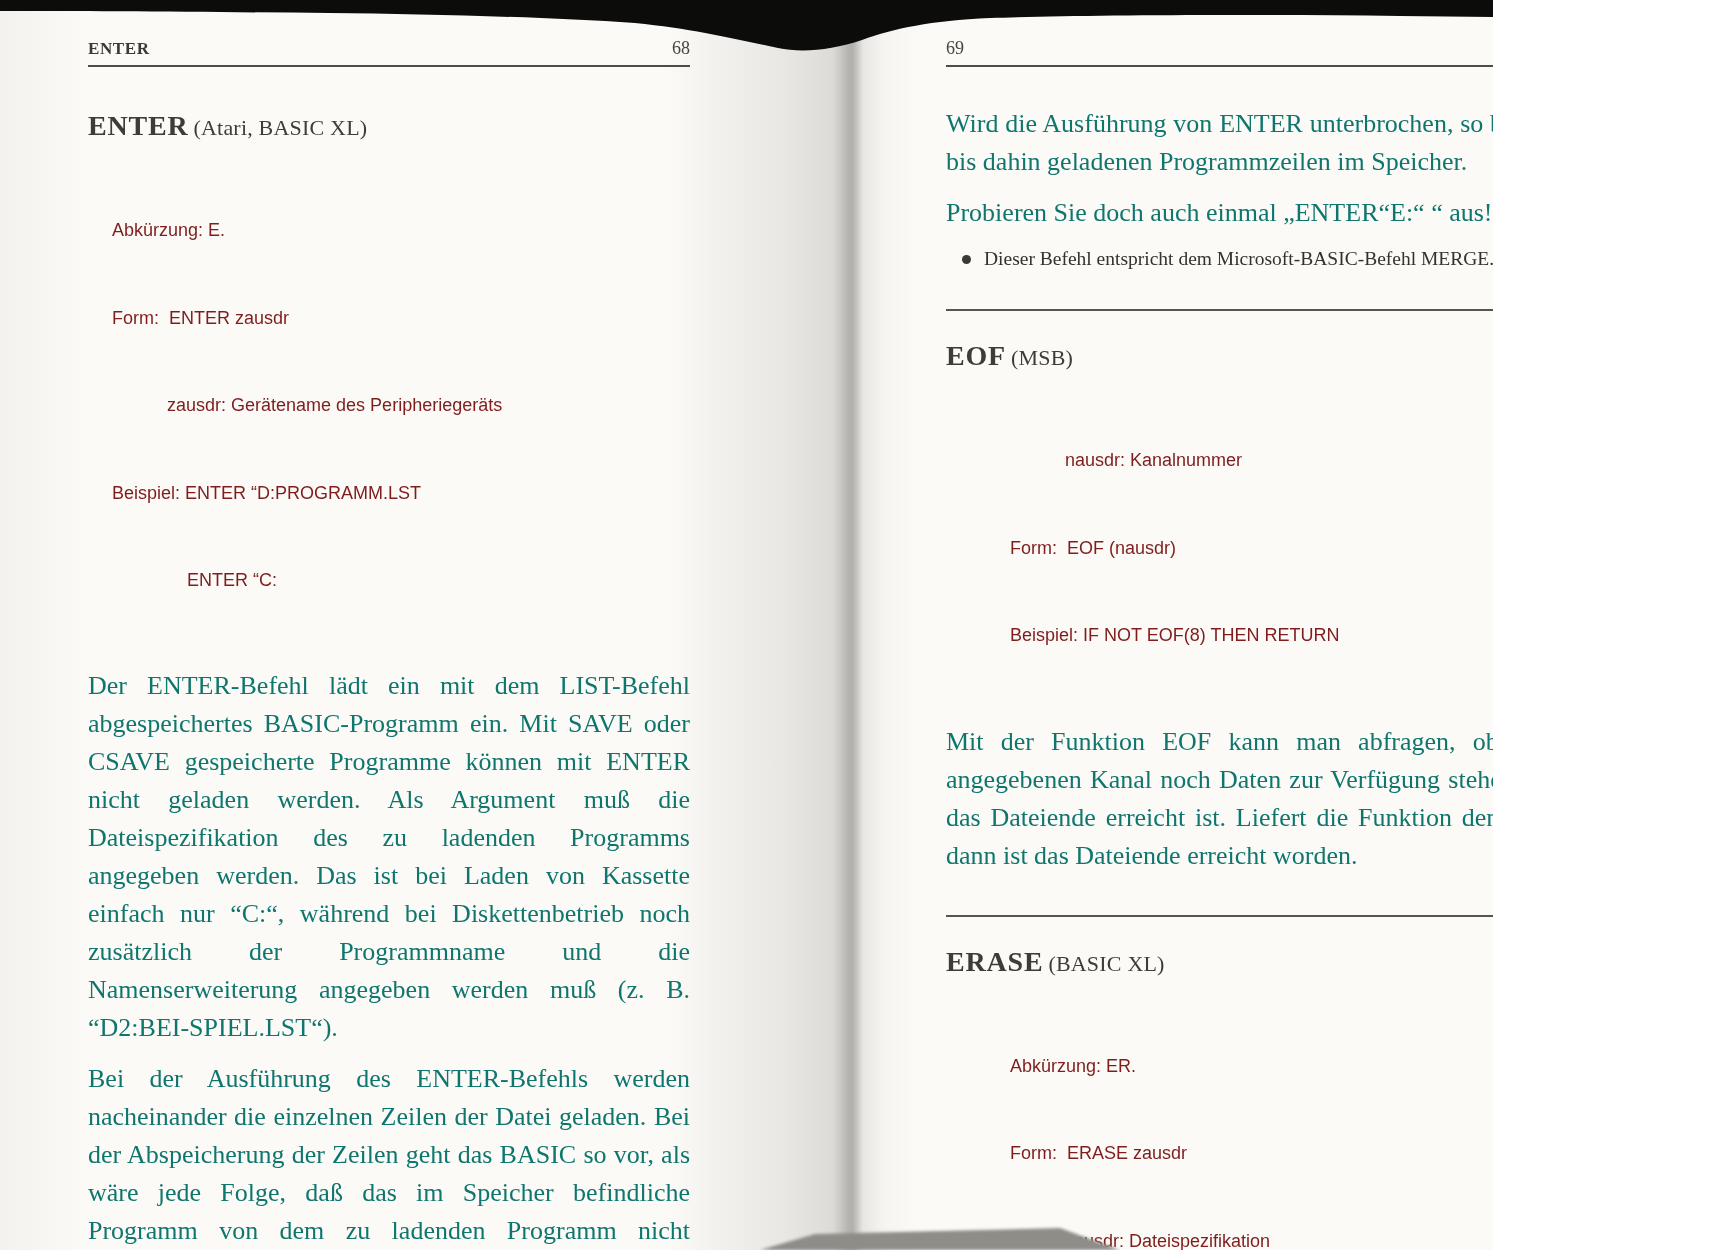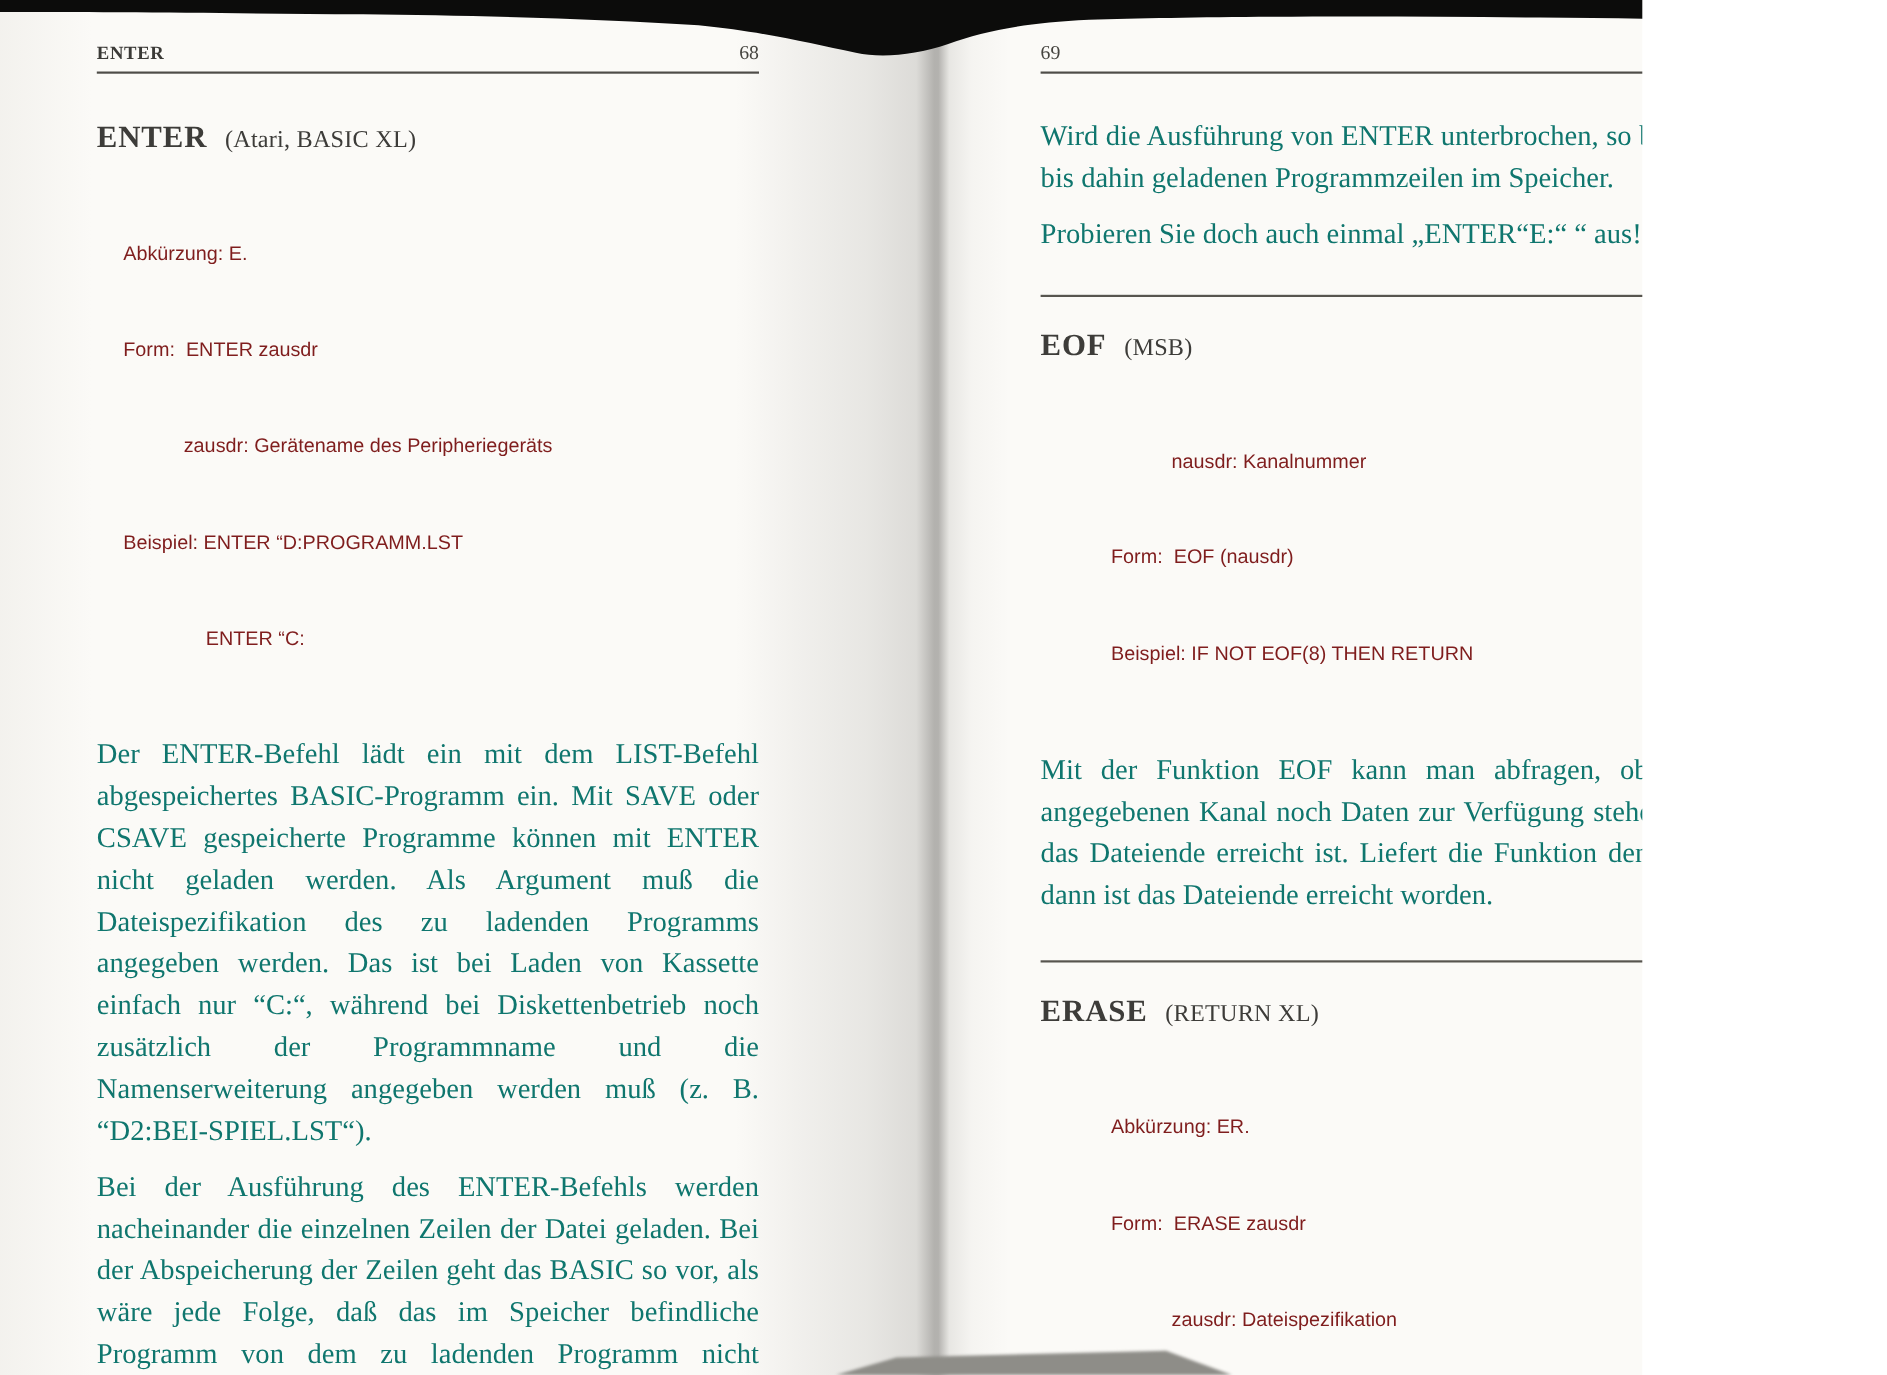--- a/index.html
+++ b/index.html
@@ -38,21 +38,21 @@
   .running-head{
     display:flex;justify-content:space-between;align-items:flex-end;
     border-bottom:2px solid #4e4c48;padding-bottom:6px;
   }
   .running-title{font-weight:bold;font-size:17px;letter-spacing:0.6px;color:#3b3a37;}
   .page-num{font-size:18px;color:#45443f;text-align:right;}
   h2.entry-heading{
     margin:44px 0 0 0;font-size:28px;font-weight:bold;
     letter-spacing:0.8px;color:#3d3c39;line-height:1.1;
   }
-  h2 .dialect{font-size:22px;font-weight:normal;letter-spacing:0.2px;margin-left:16px;}
+  h2 .dialect{font-size:22px;font-weight:normal;letter-spacing:0.2px;margin-left:5px;}
   .syntax{
     margin:16px 0 0 24px;
     font-family:"Liberation Sans","DejaVu Sans",sans-serif;
     font-size:18px;line-height:1.62;color:#7f1d1d;white-space:pre;
   }
   .page-right .syntax{margin-left:64px;}
   .body-text p{
     font-size:26px;line-height:1.46;text-align:justify;
     margin:13px 0 0 0;color:#0f766e;
   }
@@ -120,38 +120,42 @@
 
     <div class="running-head">
       <span class="page-num">69</span>
       <span class="running-title">ERASE</span>
     </div>
 
     <div class="body-text">
       <p class="first-after" style="margin-top:38px;">Wird die Ausführung von ENTER unterbrochen, so bleiben alle bis dahin geladenen Programmzeilen im Speicher.</p>
       <p>Probieren Sie doch auch einmal „ENTER“E:“ “ aus!</p>
     </div>
+    <div class="bullet">
+      <span class="dot"></span>
+      <span class="bullet-text">Dieser Befehl entspricht dem Microsoft-BASIC-Befehl MERGE.</span>
+    </div>
 
     <hr class="rule">
 
     <h2 class="entry-heading"><span>EOF</span><span class="dialect">(MSB)</span></h2>
 
     <div class="syntax">
       <div class="syn-line">           nausdr: Kanalnummer</div>
       <div class="syn-line">Form:  EOF (nausdr)</div>
       <div class="syn-line">Beispiel: IF NOT EOF(8) THEN RETURN</div>
     </div>
 
     <div class="body-text">
       <p class="first-after">Mit der Funktion EOF kann man abfragen, ob auf dem angegebenen Kanal noch Daten zur Verfügung stehen, d. h. ob das Dateiende erreicht ist. Liefert die Funktion den Wert „1“, dann ist das Dateiende erreicht worden.</p>
     </div>
 
     <hr class="rule" style="margin-top:40px;">
 
-    <h2 class="entry-heading"><span>ERASE</span><span class="dialect">(RETURN XL)</span></h2>
+    <h2 class="entry-heading"><span>ERASE</span><span class="dialect">(BASIC XL)</span></h2>
 
     <div class="syntax">
       <div class="syn-line">Abkürzung: ER.</div>
       <div class="syn-line">Form:  ERASE zausdr</div>
       <div class="syn-line">           zausdr: Dateispezifikation</div>
       <div class="syn-line">Beispiel: ERASE “D:TEST.BAS“</div>
     </div>
 
   </div>
 

